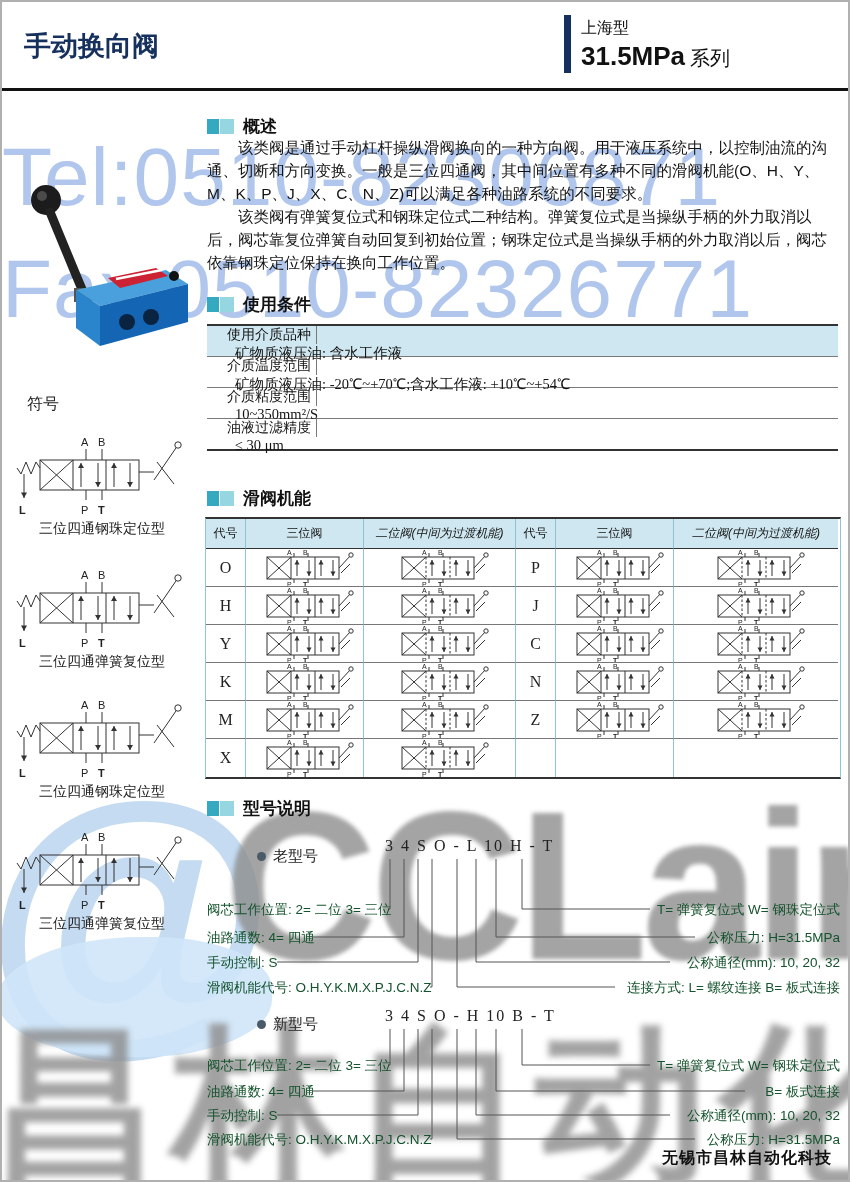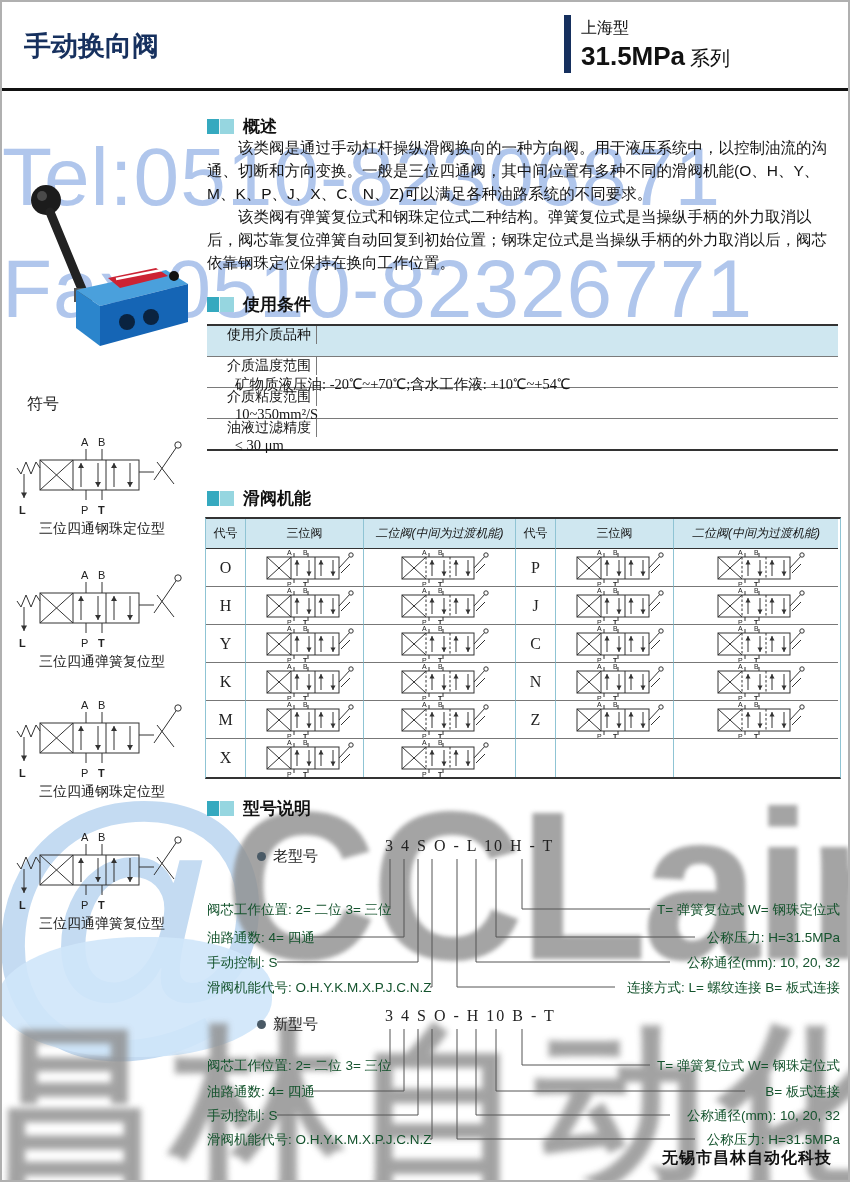--- a/index.html
+++ b/index.html
@@ -243,20 +243,21 @@
     <p>该类阀有弹簧复位式和钢珠定位式二种结构。弹簧复位式是当操纵手柄的外力取消以后，阀芯靠复位弹簧自动回复到初始位置；钢珠定位式是当操纵手柄的外力取消以后，阀芯依靠钢珠定位保持在换向工作位置。</p>
   </div>
 
   <div class="z sec" style="left:205px;top:291px">
     <span class="sec-ico"></span>
     <span class="sec-txt">使用条件</span>
   </div>
   <div class="z cond" id="cond-table">
       <div class="cond-row hl">
     <div class="cond-label">使用介质品种</div>
+    <div class="cond-val">矿物质液压油: 含水工作液</div>
       </div>
       <div class="cond-row">
     <div class="cond-label">介质温度范围</div>
     <div class="cond-val">矿物质液压油: -20℃~+70℃;含水工作液: +10℃~+54℃</div>
       </div>
       <div class="cond-row">
     <div class="cond-label">介质粘度范围</div>
     <div class="cond-val">10~350mm²/S</div>
       </div>
       <div class="cond-row">

